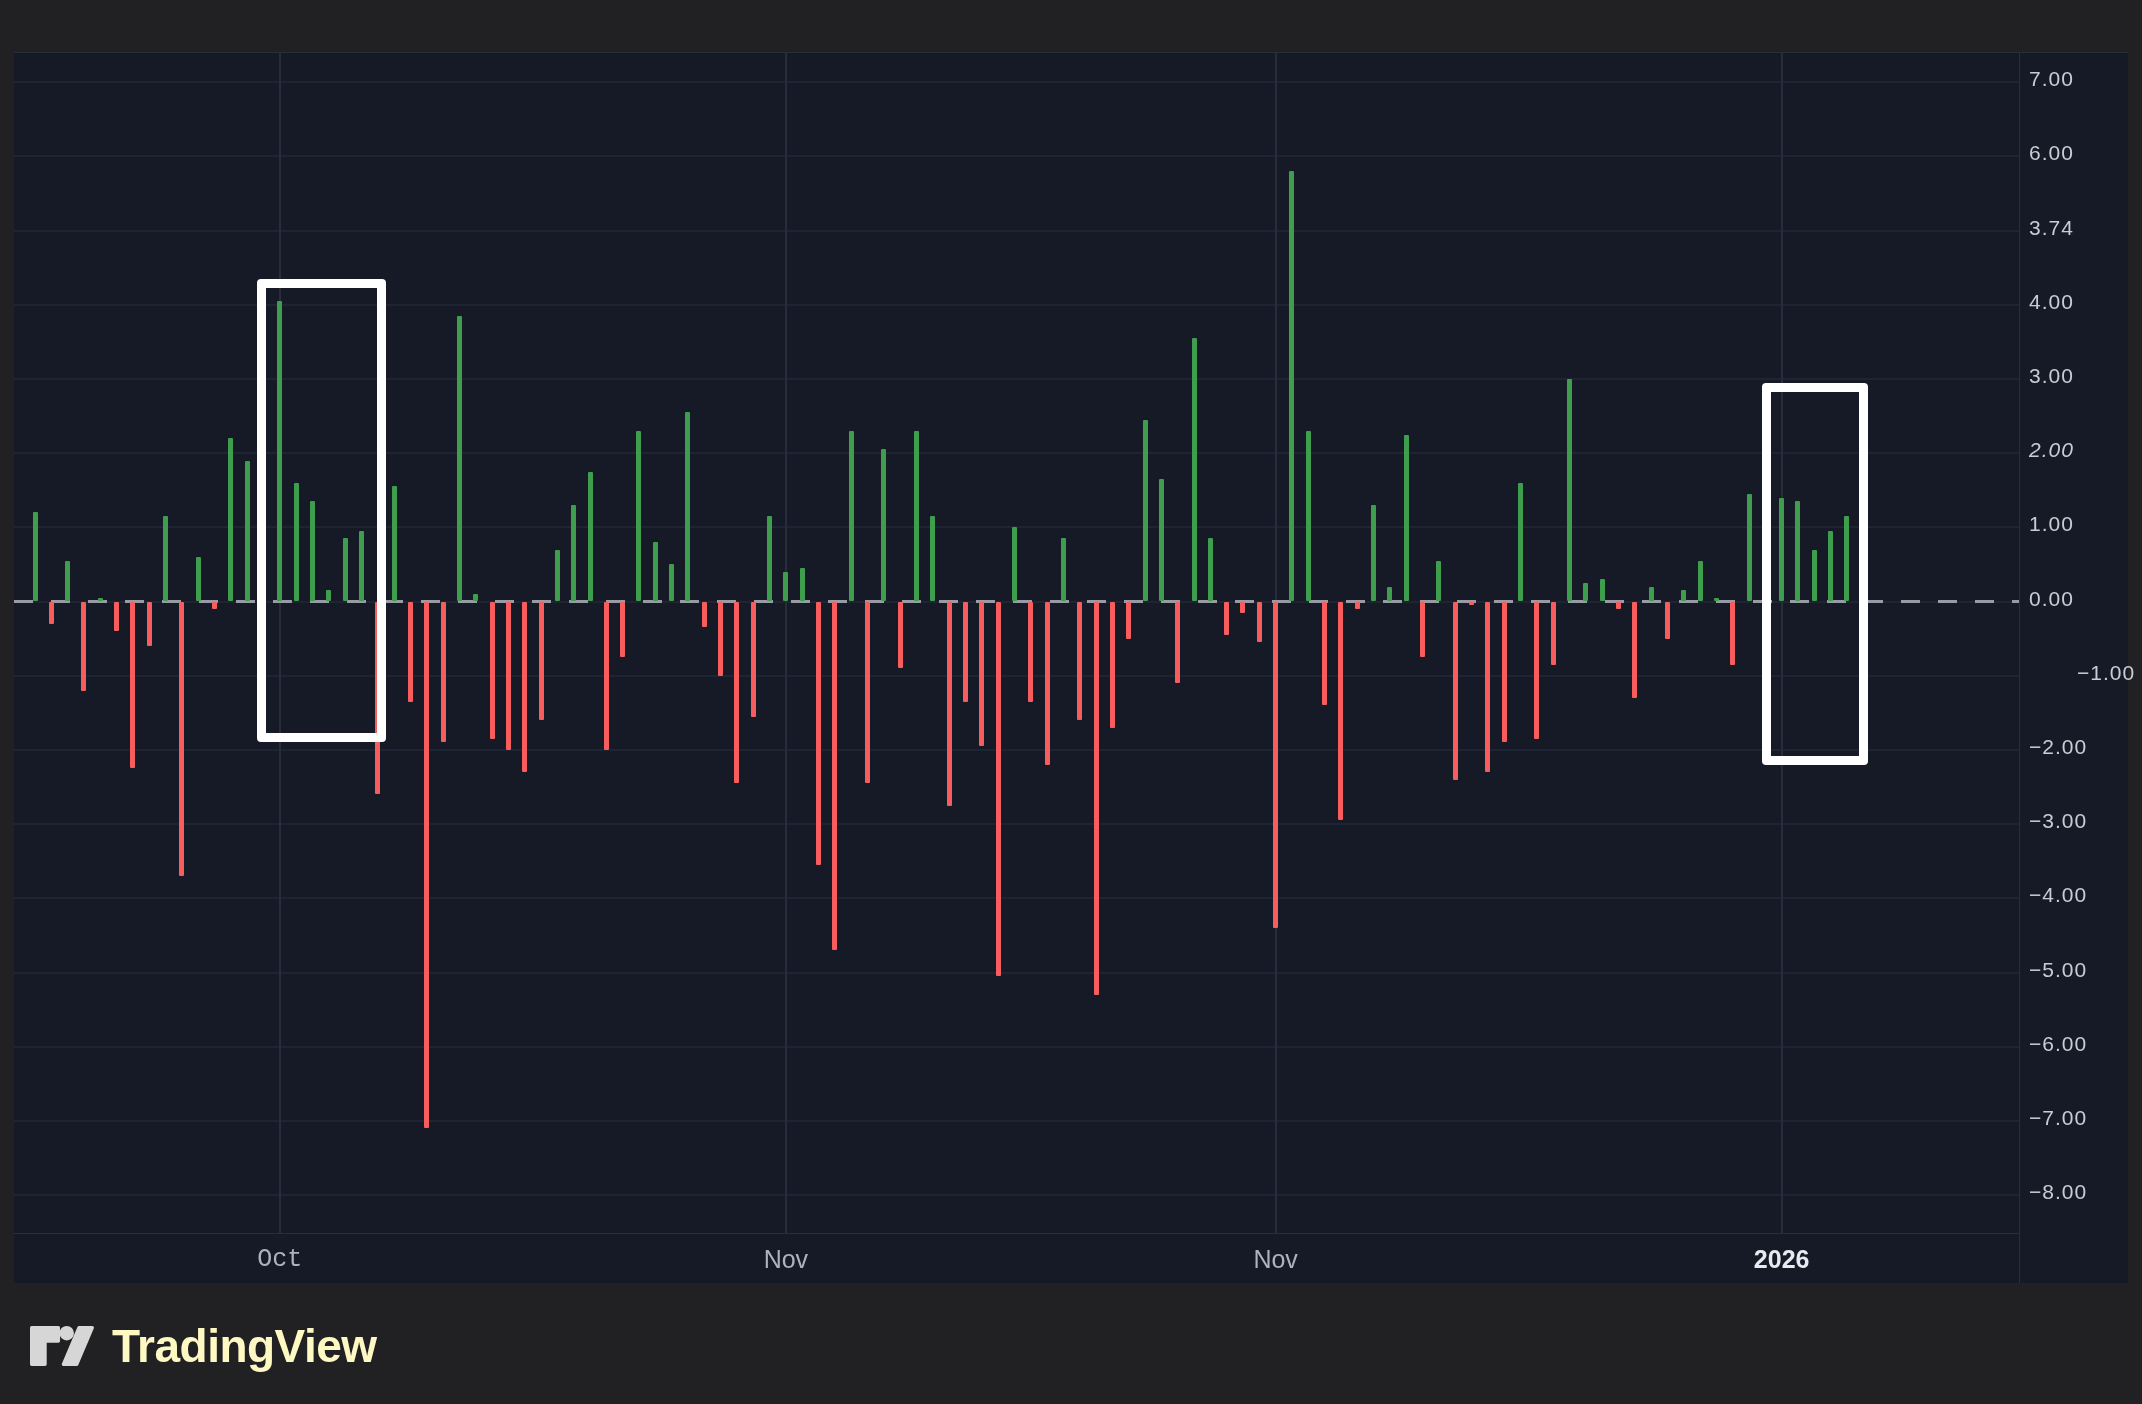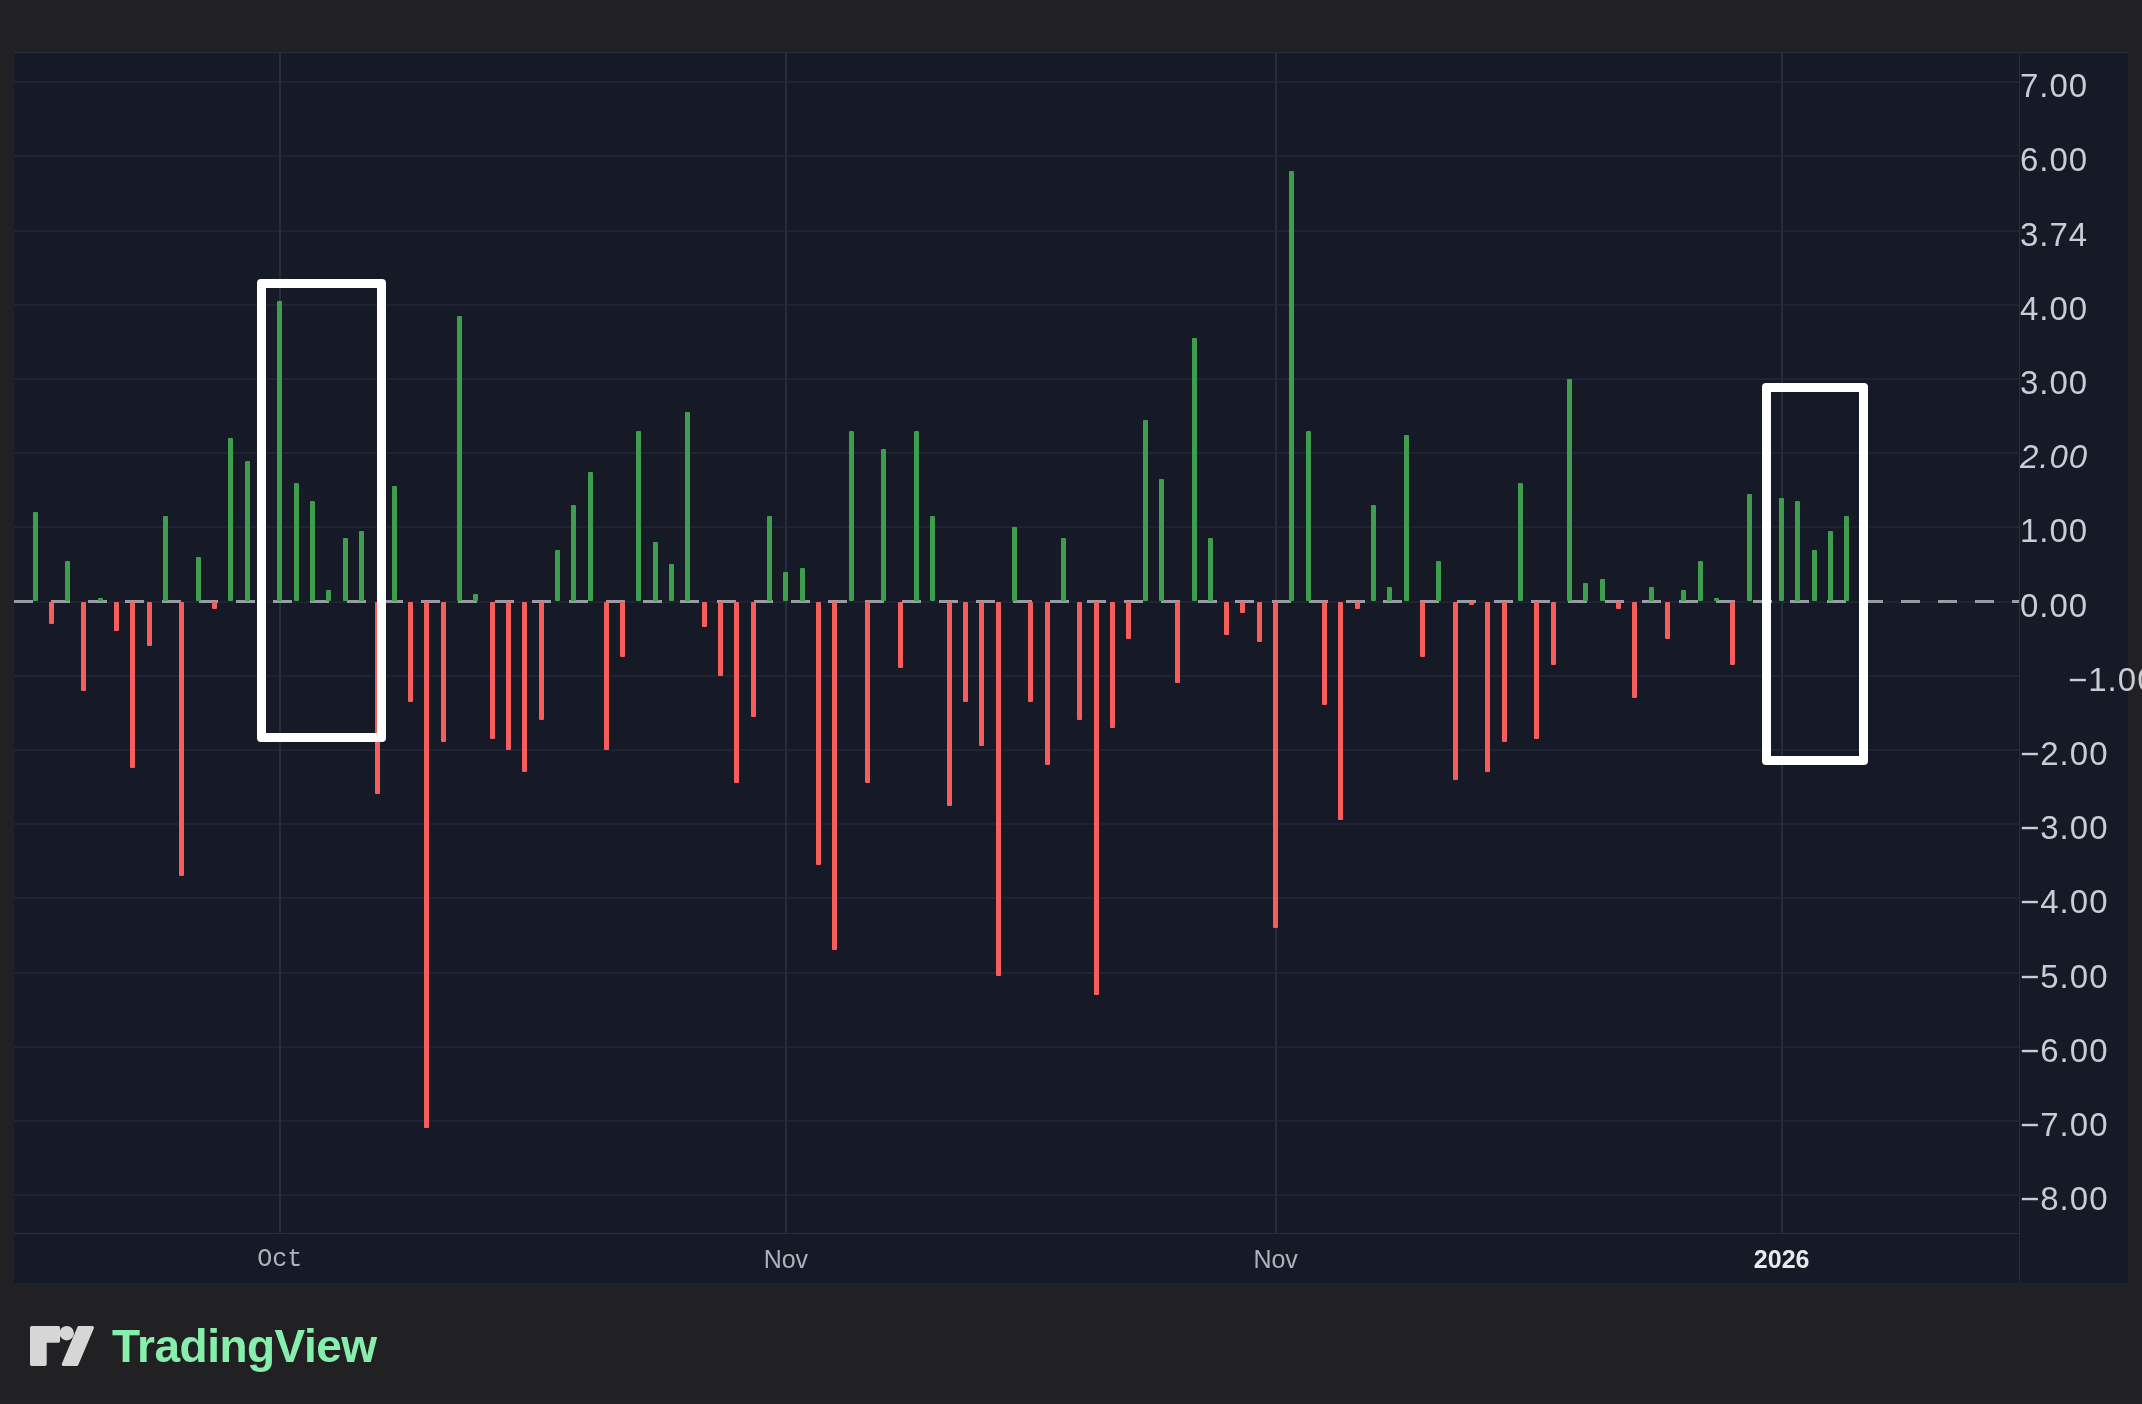--- a/index.html
+++ b/index.html
@@ -9,28 +9,28 @@
   .title { position: absolute; left: 20px; top: 9px; font-size: 27px; font-weight: 500; color: #e2e4e9; letter-spacing: 0.2px; white-space: nowrap; }
   .widget { position: absolute; left: 14px; top: 52px; width: 2114px; height: 1231px; background: #151a26; border-top: 1px solid #2a2e39; }
   .pane { position: absolute; left: 0; top: 0; width: 2005px; height: 1180px; overflow: hidden; }
   .gridline-h { position: absolute; left: 0; width: 2005px; height: 2px; background: #1e2433; }
   .gridline-v { position: absolute; top: 0; width: 2px; height: 1180px; background: #262d3d; }
   .zero-line { position: absolute; left: 0; width: 2005px; height: 3px;
                background: repeating-linear-gradient(to right, #989ba3 0px, #989ba3 19px, transparent 19px, transparent 37px); }
   .bar { position: absolute; width: 5px; border-radius: 1px; }
   .highlight-box { position: absolute; border: 9px solid #ffffff; border-radius: 4px; background: transparent; z-index: 5; }
   .price-axis { position: absolute; left: 2005px; top: 0; width: 109px; height: 1231px; background: #151a26; border-left: 1px solid #2a2e39; }
-  .price-axis-label { position: absolute; left: 0; font-size: 33px; color: #c9ccd4; letter-spacing: 1px; white-space: nowrap; }
+  .price-axis-label { position: absolute; left: 9px; font-size: 21px; color: #c9ccd4; letter-spacing: 1px; white-space: nowrap; }
   .time-axis { position: absolute; left: 0; top: 1180px; width: 2005px; height: 51px; border-top: 1px solid #2a2e39; background: #151a26; }
   .time-axis-label { position: absolute; top: 11px; transform: translateX(-50%); font-size: 25px; color: #aeb2bc; white-space: nowrap; }
   .time-axis-label.bold { font-weight: bold; color: #e8eaee; }
   .footer { position: absolute; left: 0; top: 1283px; width: 2142px; height: 121px; background: #212124; }
   .logo { position: absolute; left: 30px; top: 36px; display: flex; align-items: center; gap: 18px; text-decoration: none; cursor: pointer; }
   .logo svg { display: block; }
-  .brand { font-size: 46px; font-weight: bold; color: #86efac; letter-spacing: -0.5px; }
+  .brand { font-size: 46px; font-weight: bold; color: #fef9c3; letter-spacing: -0.5px; }
 </style>
 </head>
 <body>
 
 <div class="page">
 
   <div class="widget">
     <div class="pane" id="pane">
         <div class="gridline-h" style="top: 28.1px;"></div>
         <div class="gridline-h" style="top: 102.3px;"></div>

